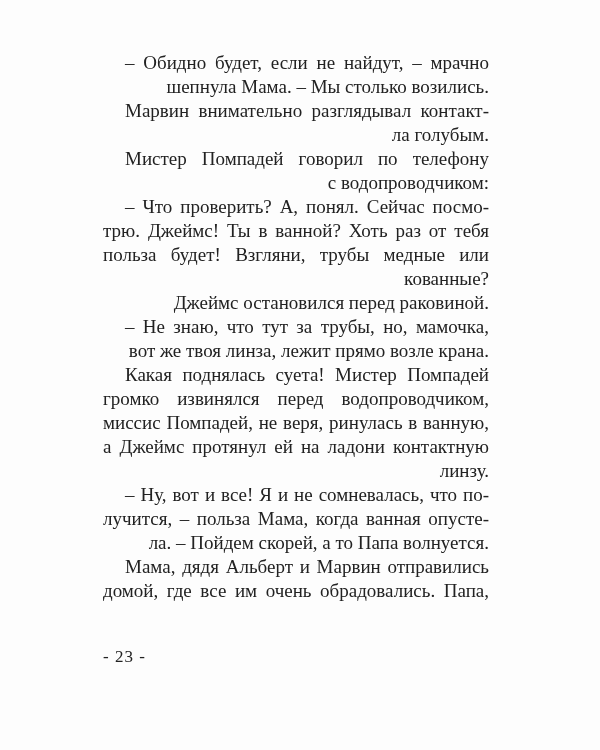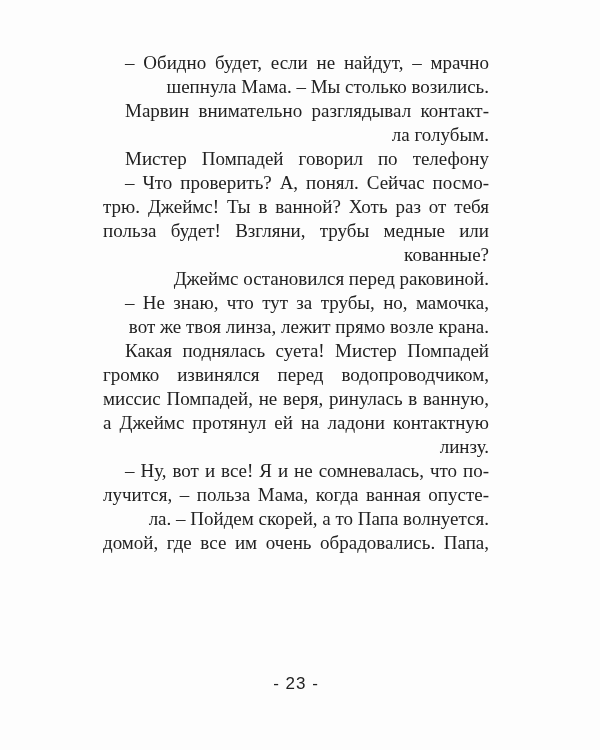--- a/index.html
+++ b/index.html
@@ -22,50 +22,52 @@
     color: var(--ink, #1f1f1f);
     -webkit-font-smoothing: antialiased;
   }
   .line { height: 24px; overflow: hidden; text-align: right; }
   .line.justify { text-align: justify; text-align-last: justify; text-justify: inter-word; }
   .line.indent { text-indent: 22px; }
   .line.gap { }
   .page-number {
     position: absolute;
     left: 103px;
-    top: 674px;
+    top: 647px;
     width: 386px;
-    text-align: center;
-    font-family: Liberation Sans, sans-serif;
+    text-align: left;
+    font-family: Liberation Serif, serif;
     font-size: 17px;
     letter-spacing: 1px;
     color: var(--ink, #1f1f1f);
   }
 </style>
 </head>
 <body style="--paper: #fdfdfd; --ink: #222222;">
 
 <div class="page">
   <div class="text-block">
       <div class="line justify indent">– Обидно будет, если не найдут, – мрачно</div>
       <div class="line">шепнула Мама. – Мы столько возились.</div>
       <div class="line justify indent">Марвин внимательно разглядывал контакт-</div>
       <div class="line">ла голубым.</div>
       <div class="line justify indent">Мистер Помпадей говорил по телефону</div>
+      <div class="line">с водопроводчиком:</div>
       <div class="line justify indent">– Что проверить? А, понял. Сейчас посмо-</div>
       <div class="line justify">трю. Джеймс! Ты в ванной? Хоть раз от тебя</div>
       <div class="line justify">польза будет! Взгляни, трубы медные или оцин-</div>
       <div class="line">кованные?</div>
       <div class="line indent">Джеймс остановился перед раковиной.</div>
       <div class="line justify indent">– Не знаю, что тут за трубы, но, мамочка,</div>
       <div class="line">вот же твоя линза, лежит прямо возле крана.</div>
       <div class="line justify indent">Какая поднялась суета! Мистер Помпадей</div>
       <div class="line justify">громко извинялся перед водопроводчиком,</div>
       <div class="line justify">миссис Помпадей, не веря, ринулась в ванную,</div>
       <div class="line justify">а Джеймс протянул ей на ладони контактную</div>
       <div class="line">линзу.</div>
       <div class="line justify indent gap">– Ну, вот и все! Я и не сомневалась, что по-</div>
       <div class="line justify">лучится, – польза Мама, когда ванная опусте-</div>
       <div class="line">ла. – Пойдем скорей, а то Папа волнуется.</div>
+      <div class="line justify indent">Мама, дядя Альберт и Марвин отправились</div>
       <div class="line justify">домой, где все им очень обрадовались. Папа,</div>
     </div>
   <div class="page-number">- 23 -</div>
 </div>
 
 </body></html>

